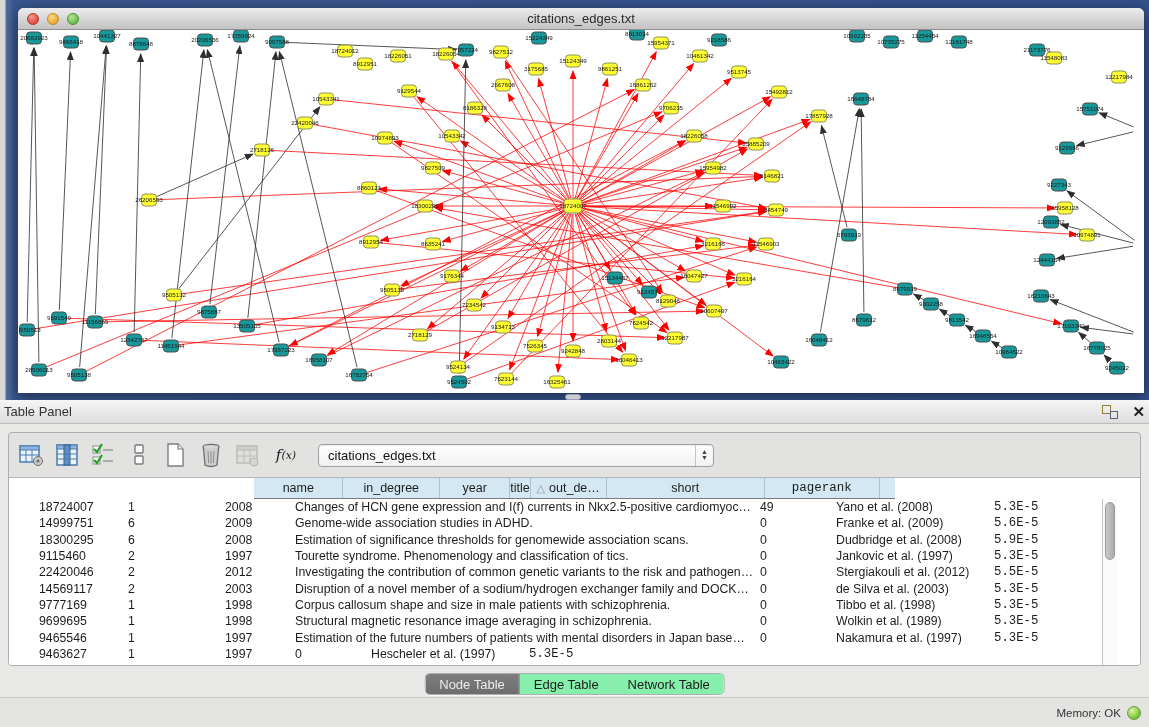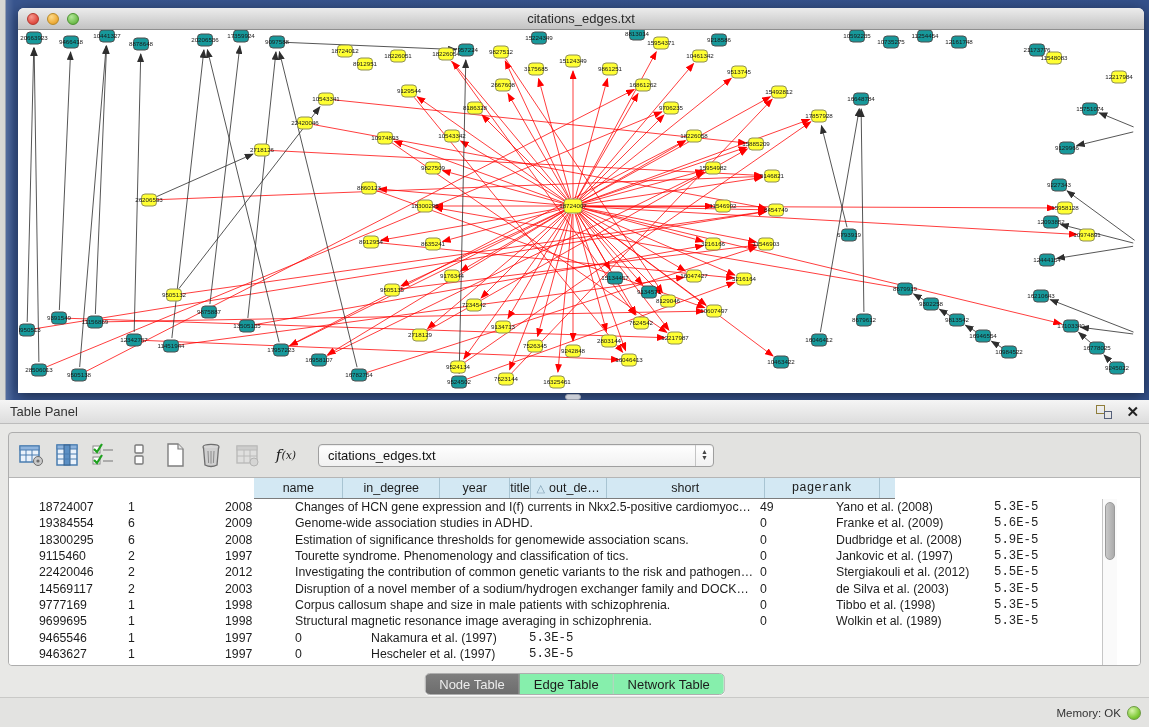--- a/index.html
+++ b/index.html
@@ -49,21 +49,21 @@
   }
 
   
   .table-panel{
     position:absolute; left:0; top:400px; width:1149px; height:327px;
     background:#e8e8e6;
   }
   .tp-header{
     height:24px; background:linear-gradient(#f5f5f5,#dddddd);
     border-bottom:1px solid #bcbcbc;
-    display:flex; align-items:center; padding:0 10px;
+    display:flex; align-items:center; padding:0 4px;
   }
   .tp-title{ font-size:13px; color:#333; flex:1; }
   .float-btn{ width:16px; height:14px; position:relative; margin-right:14px; cursor:default;}
   .float-btn .sq1,.float-btn .sq2{ position:absolute; border:1.5px solid #8f7d3a; background:transparent;}
   .float-btn .sq1{ width:9px; height:9px; left:0; top:0;}
   .float-btn .sq2{ width:8px; height:8px; right:0; bottom:0; border-color:#55607a;}
   .close-btn{ font-size:15px; font-weight:bold; color:#222; line-height:14px; cursor:default;}
 
   .tp-box{
     position:absolute; left:8px; top:32px; width:1133px; height:234px;
@@ -857,21 +857,21 @@
               <div class="row">
                 <div class="cell c0">18724007</div>
                 <div class="cell c1">1</div>
                 <div class="cell c2">2008</div>
                 <div class="cell c3">Changes of HCN gene expression and I(f) currents in Nkx2.5-positive cardiomyoc…</div>
                 <div class="cell c4">49</div>
                 <div class="cell c5">Yano et al. (2008)</div>
                 <div class="cell c6">5.3E-5</div>
               </div>
               <div class="row">
-                <div class="cell c0">19384554</div>
+                <div class="cell c0">14999751</div>
                 <div class="cell c1">6</div>
                 <div class="cell c2">2009</div>
                 <div class="cell c3">Genome-wide association studies in ADHD.</div>
                 <div class="cell c4">0</div>
                 <div class="cell c5">Franke et al. (2009)</div>
                 <div class="cell c6">5.6E-5</div>
               </div>
               <div class="row">
                 <div class="cell c0">18300295</div>
                 <div class="cell c1">6</div>
@@ -923,20 +923,21 @@
                 <div class="cell c2">1998</div>
                 <div class="cell c3">Structural magnetic resonance image averaging in schizophrenia.</div>
                 <div class="cell c4">0</div>
                 <div class="cell c5">Wolkin et al. (1989)</div>
                 <div class="cell c6">5.3E-5</div>
               </div>
               <div class="row">
                 <div class="cell c0">9465546</div>
                 <div class="cell c1">1</div>
                 <div class="cell c2">1997</div>
+                <div class="cell c3">Estimation of the future numbers of patients with mental disorders in Japan base…</div>
                 <div class="cell c4">0</div>
                 <div class="cell c5">Nakamura et al. (1997)</div>
                 <div class="cell c6">5.3E-5</div>
               </div>
               <div class="row">
                 <div class="cell c0">9463627</div>
                 <div class="cell c1">1</div>
                 <div class="cell c2">1997</div>
                 <div class="cell c4">0</div>
                 <div class="cell c5">Hescheler et al. (1997)</div>

